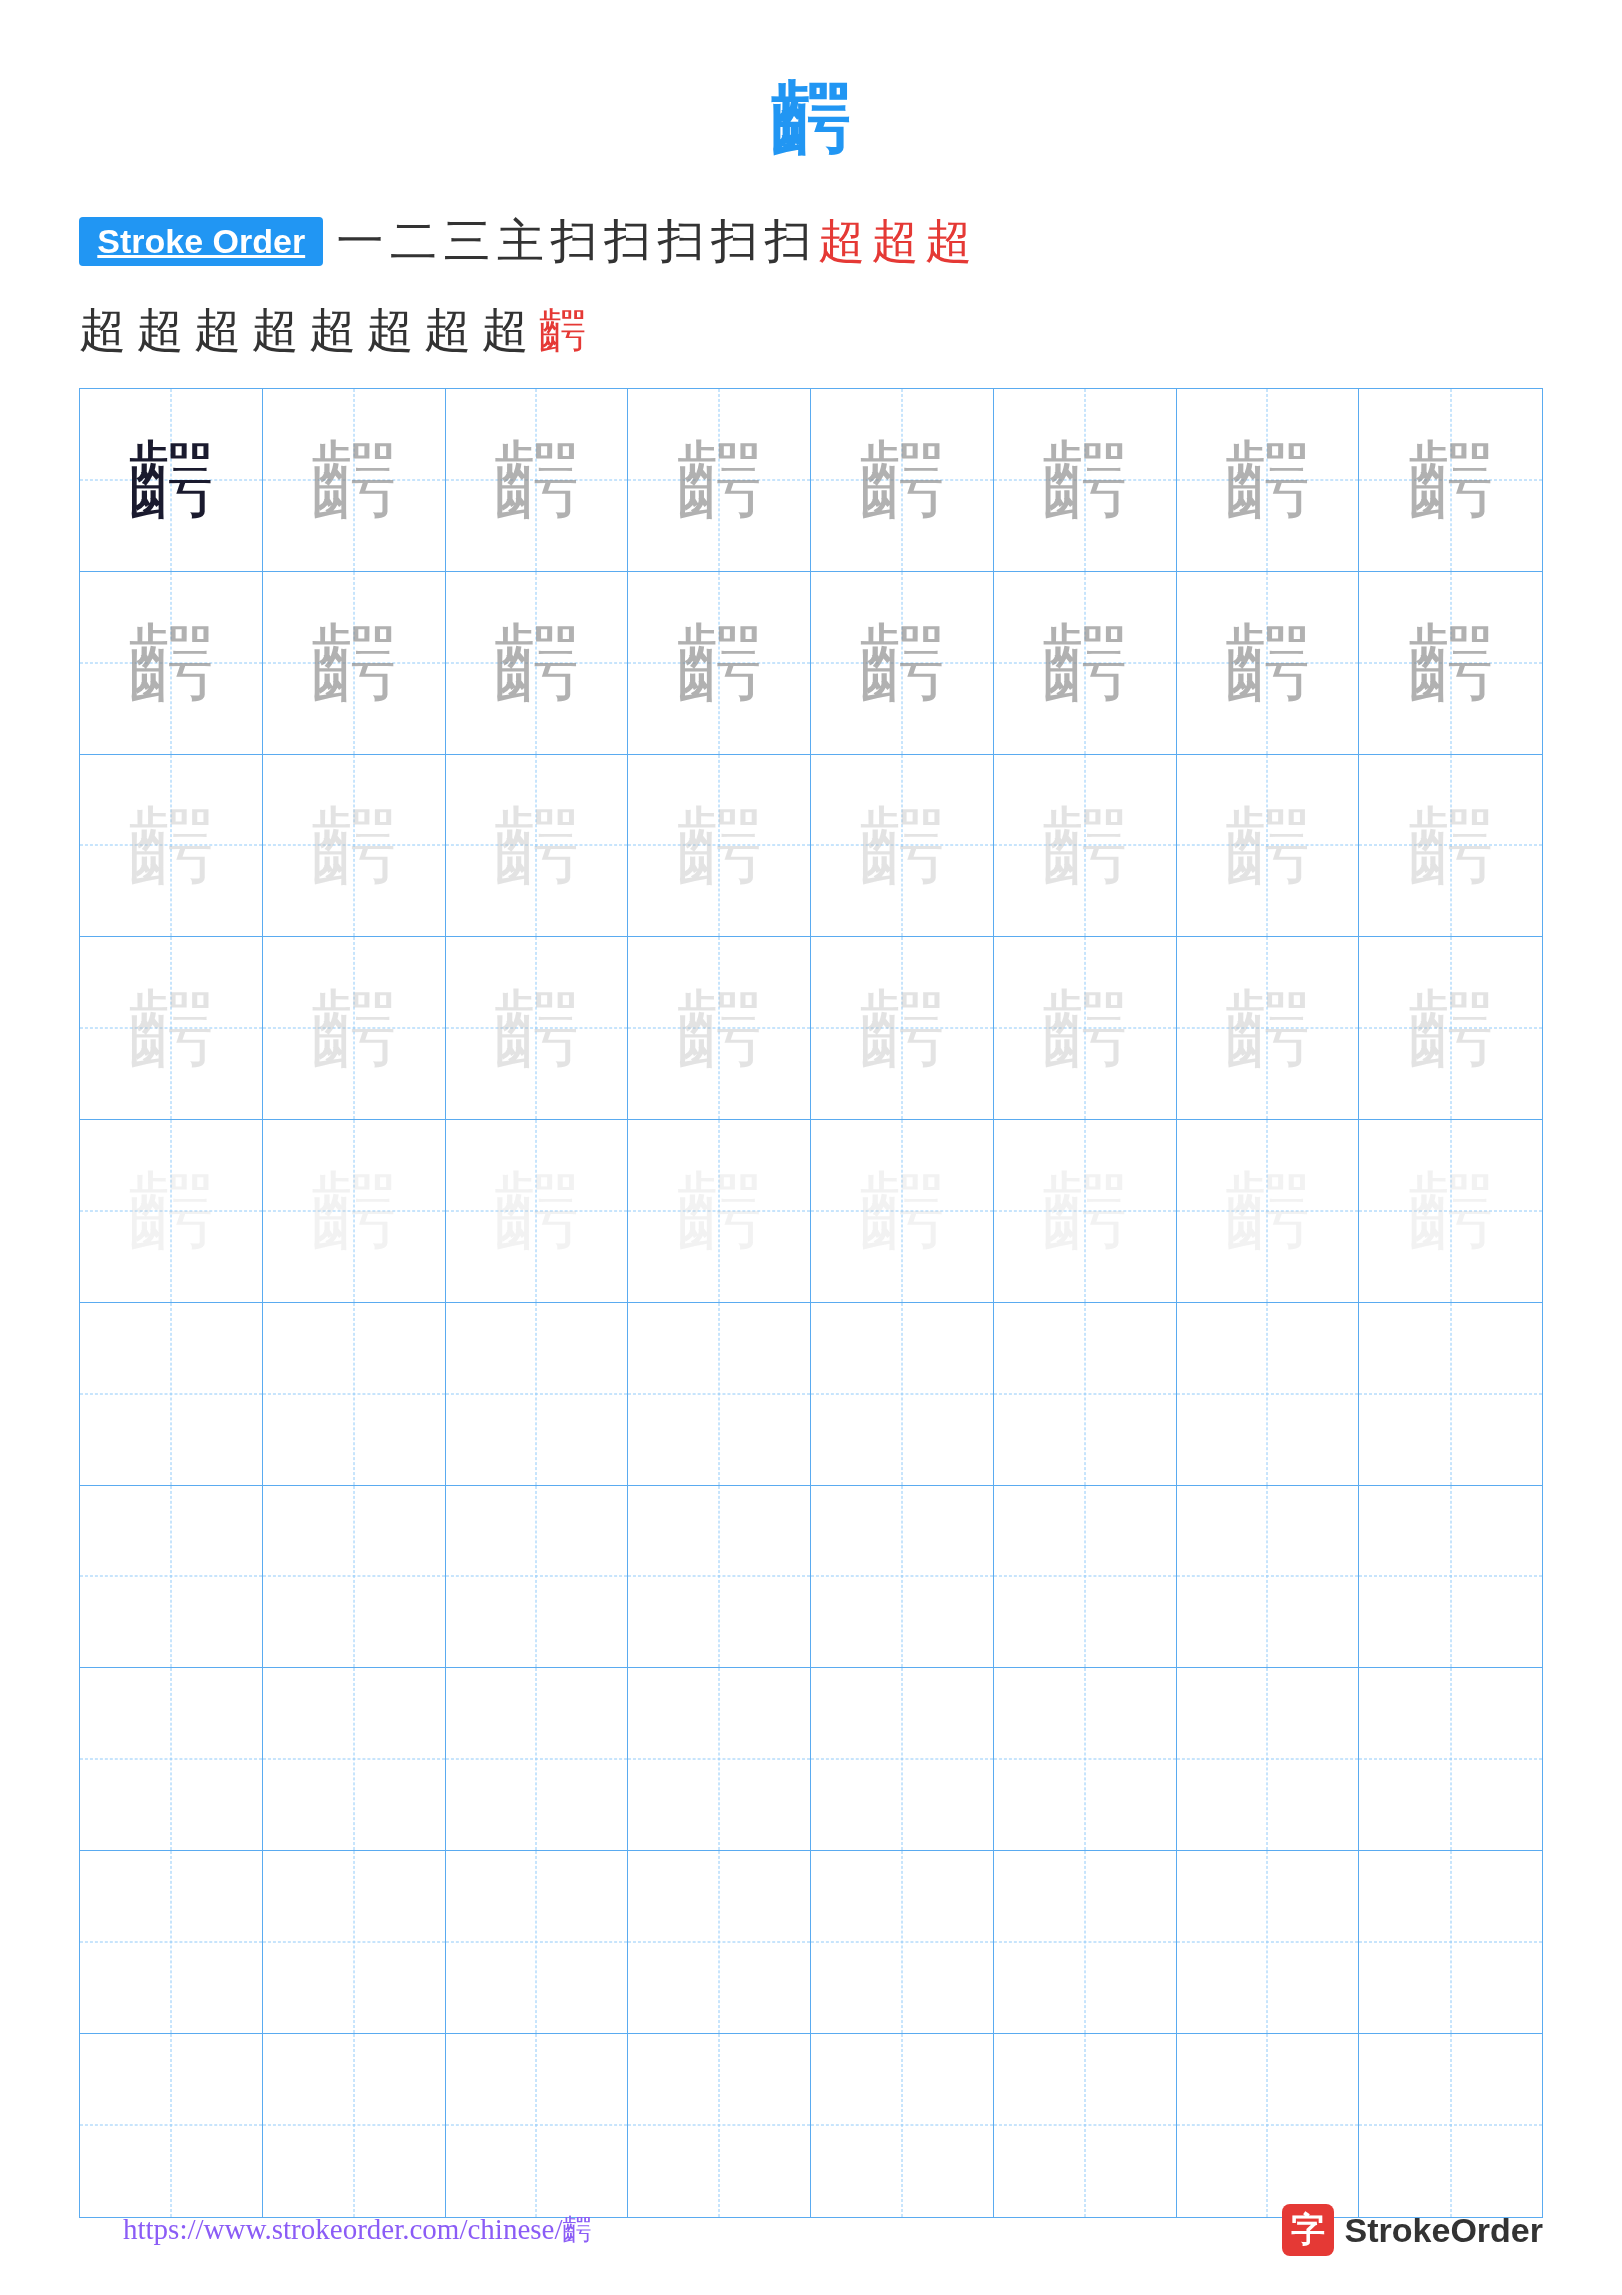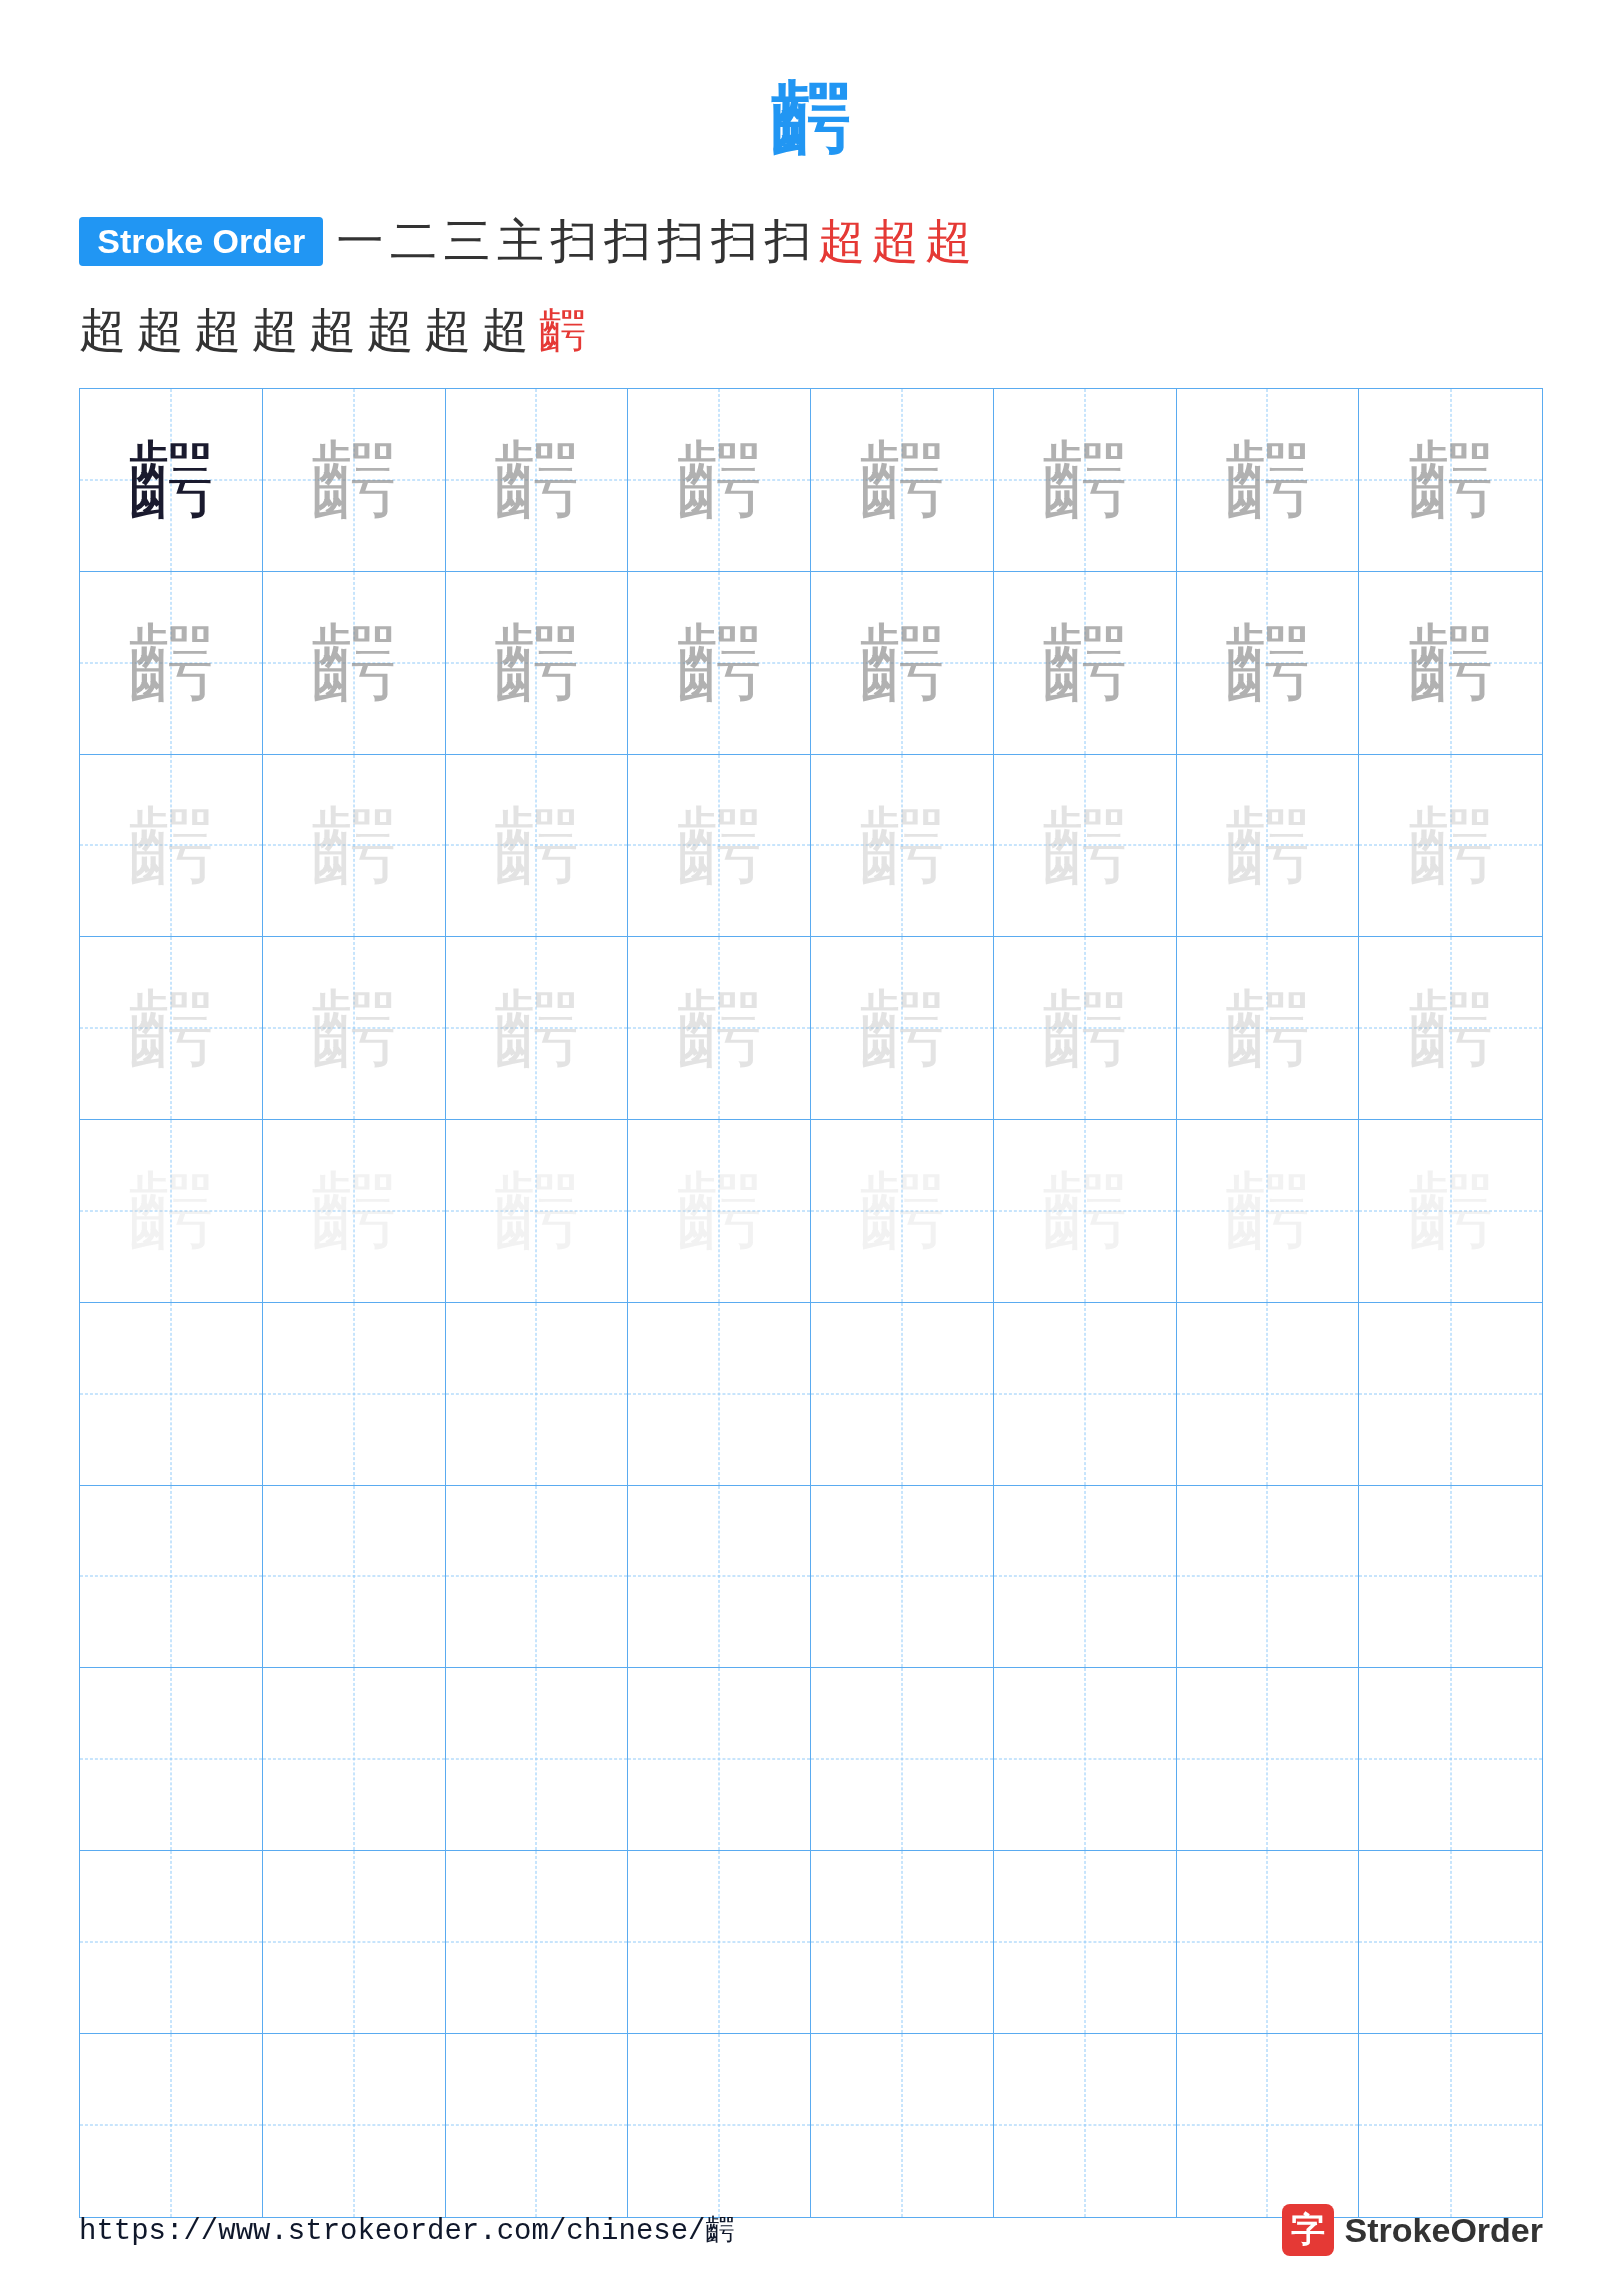--- a/index.html
+++ b/index.html
@@ -43,20 +43,21 @@
     }
     .stroke-order-badge {
       background: #2196F3;
       color: white;
       padding: 5.2px 18.3px;
       border-radius: 3.9px;
       font-size: 34px;
       font-family: sans-serif;
       font-weight: bold;
       white-space: nowrap;
+      text-decoration: underline;
     }
     .stroke-seq {
       display: flex;
       flex-wrap: wrap;
       gap: 6.5px;
       align-items: center;
     }
     .stroke-seq span {
       color: #333;
     }
@@ -157,24 +158,25 @@
     .footer {
       position: absolute;
       bottom: 39px;
       left: 79px;
       right: 79px;
       display: flex;
       align-items: center;
       justify-content: space-between;
     }
     .footer-url {
-      color: #0f172a;
+      color: #8b5cf6;
       font-size: 29px;
-      font-family: Liberation Mono, monospace;
+      font-family: Liberation Serif, serif;
       text-decoration: none;
+      margin-left: 44px;
     }
     .footer-brand {
       display: flex;
       align-items: center;
       gap: 10.5px;
       font-size: 34px;
       font-family: sans-serif;
       font-weight: bold;
       color: #333;
     }

